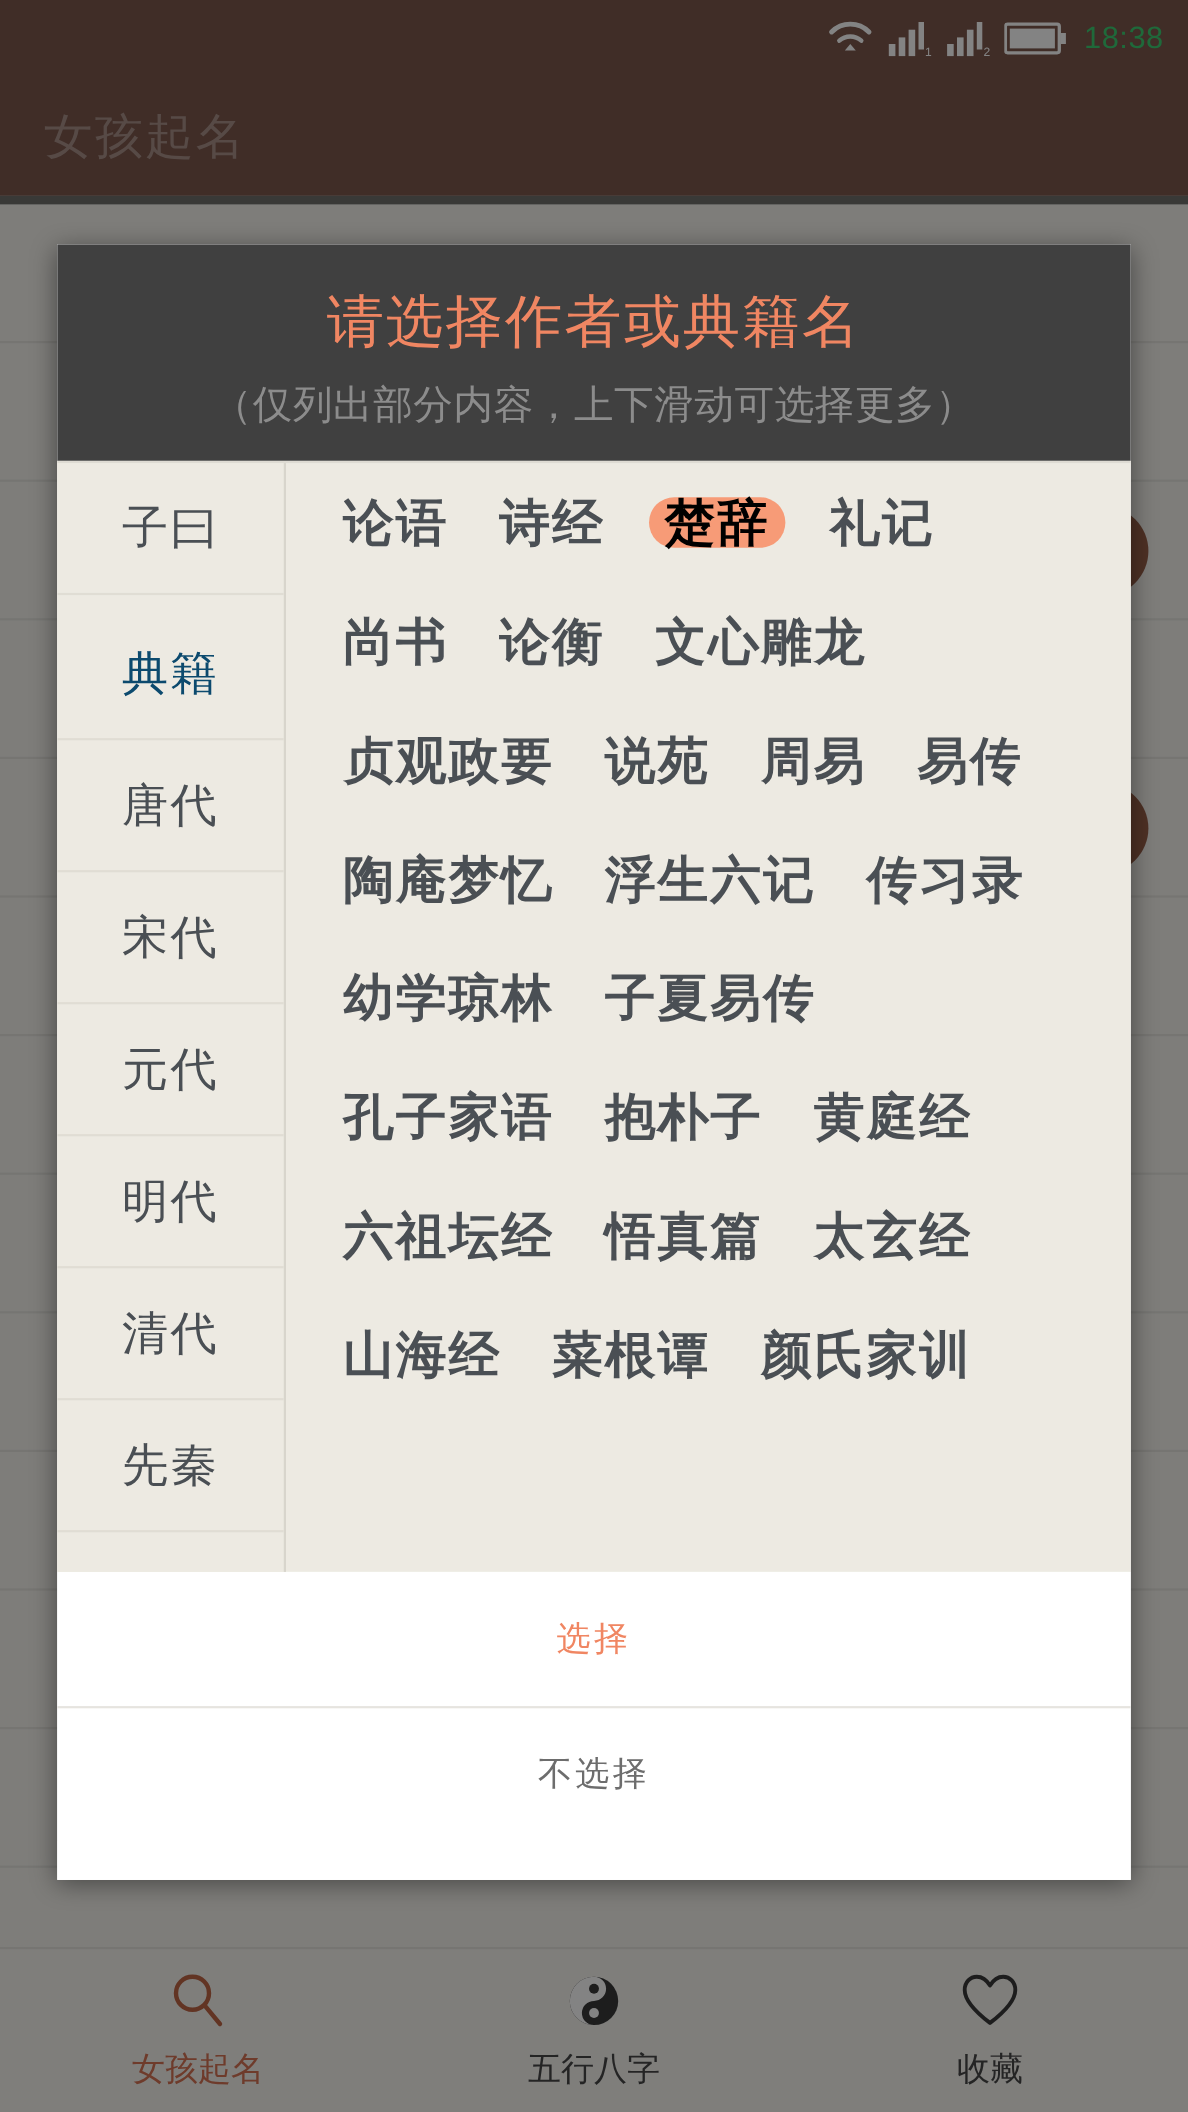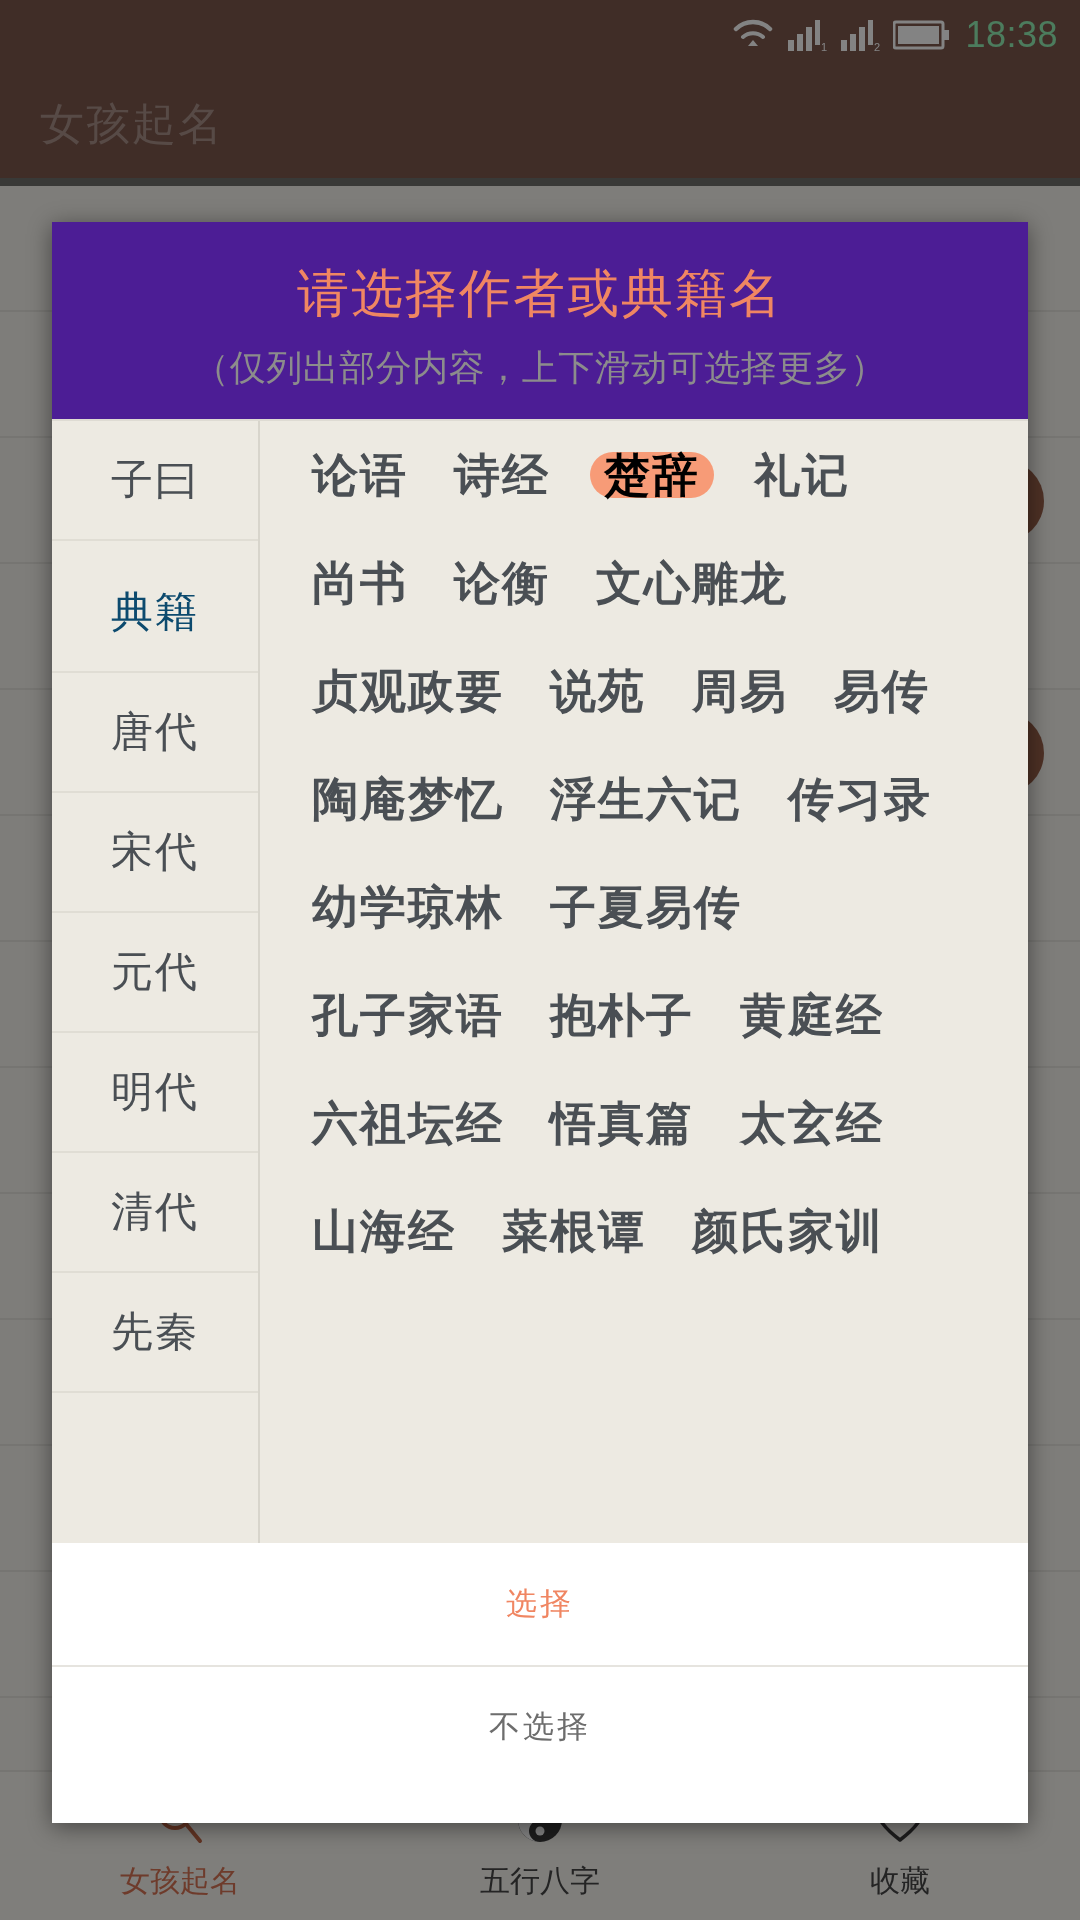--- a/index.html
+++ b/index.html
@@ -29,22 +29,22 @@
     height: 70px;
     background: #6a4034;
     display: flex;
     align-items: center;
     justify-content: flex-end;
     padding-right: 22px;
     gap: 14px;
   }
   .status-icons { display: flex; align-items: center; gap: 13px; }
   .status-time {
-    color: #86efac;
-    font-size: 36px;
+    color: #22c55e;
+    font-size: 28px;
     letter-spacing: 0.5px;
     line-height: 1;
     font-family: "Liberation Sans", sans-serif;
   }
 
   .icon-wifi { display: block; }
   .icon-sig { display: block; }
   .icon-batt { display: block; }
 
   .app-header {
@@ -122,40 +122,40 @@
     top: 222px;
     width: 976px;
     background: #ffffff;
     box-shadow: 0 4px 22px rgba(0,0,0,0.45);
     overflow: hidden;
   }
 
   .dialog-head {
     padding: 42px 20px 26px 20px;
     text-align: center;
-    background: #4c1d95;
+    background: #404040;
   }
   .dialog-title {
     font-size: 52px;
     color: #f08662;
     letter-spacing: 2px;
     line-height: 1.15;
   }
   .dialog-subtitle {
     margin-top: 20px;
     font-size: 36px;
     color: #8c8c8c;
     letter-spacing: 0.5px;
   }
 
   .picker {
     display: flex;
     background: #edeae2;
     border-top: 2px solid #dedbd3;
-    height: 1124px;
+    height: 1010px;
   }
 
   .picker-left {
     width: 208px;
     flex: 0 0 208px;
     background: #edeae2;
     border-right: 2px solid #d8d5cc;
     overflow: hidden;
   }
   .cat-item {

